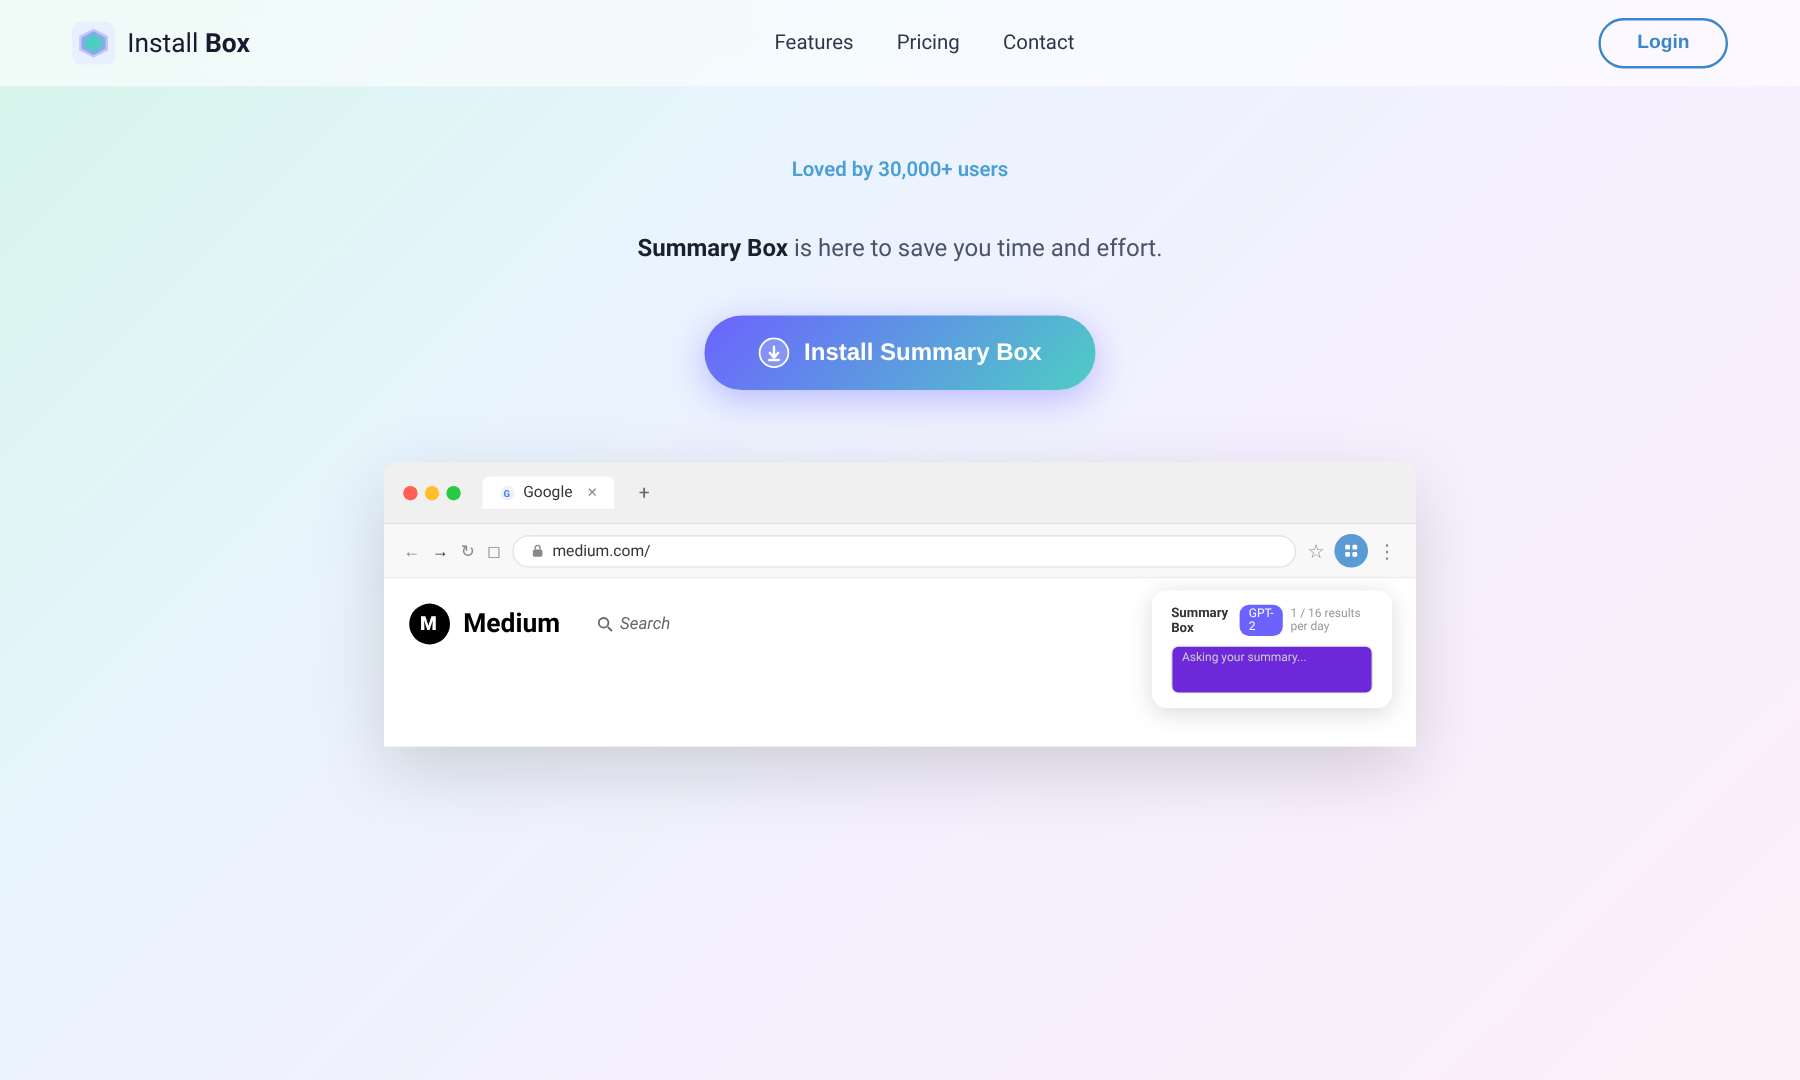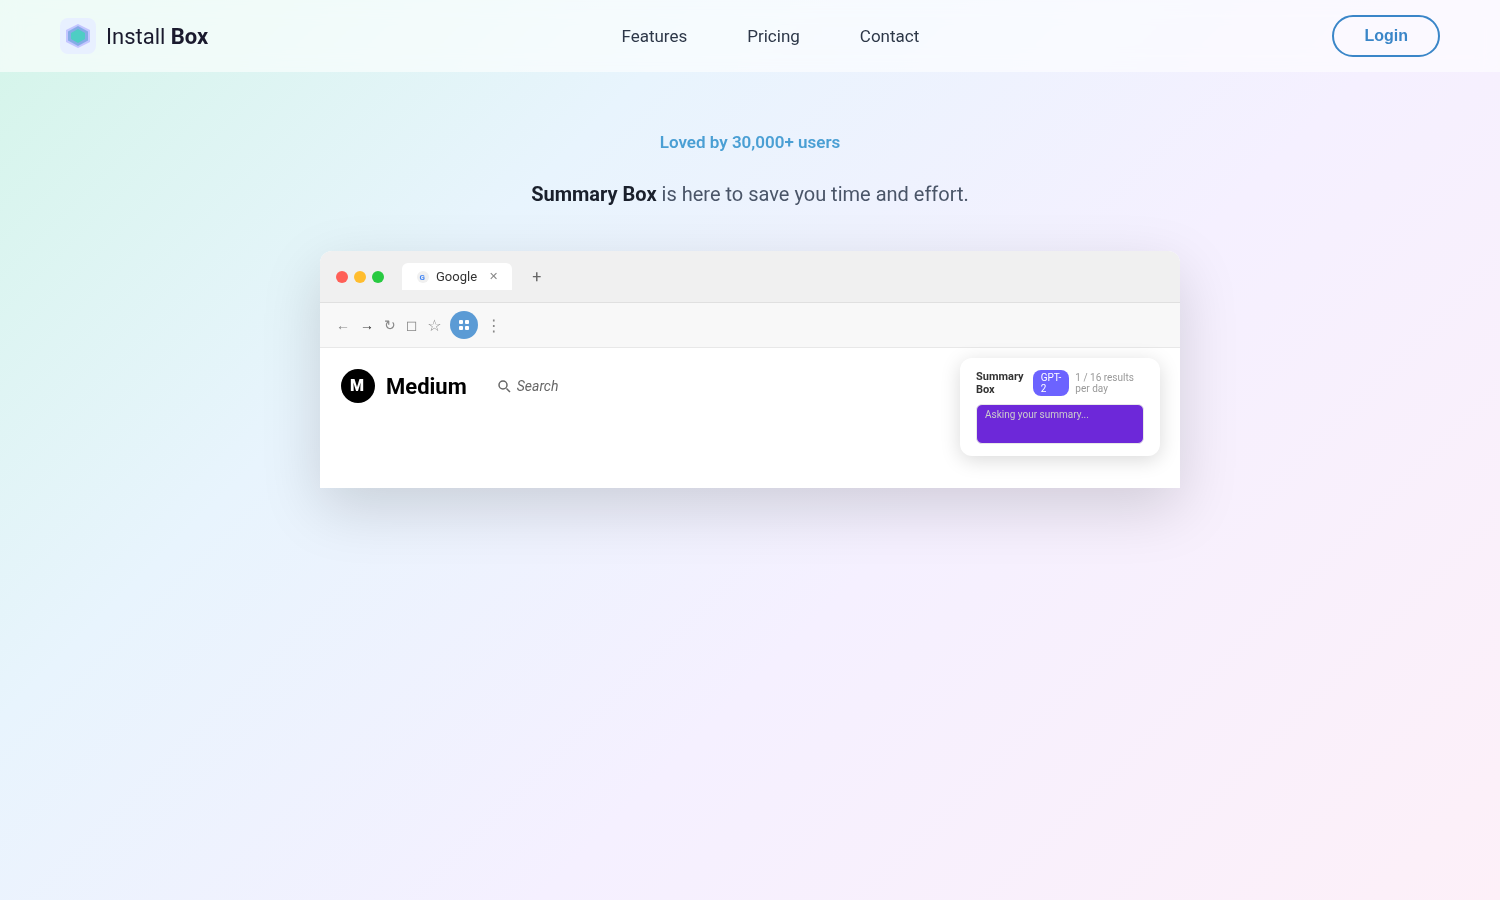--- a/index.html
+++ b/index.html
@@ -57,21 +57,21 @@
       font-weight: 400;
     }
 
     .logo-text strong {
       font-weight: 700;
     }
 
     .nav-links {
       display: flex;
       align-items: flex-end;
-      gap: 60px;
+      gap: 36px;
     }
 
     .nav-link {
       font-size: 17px;
       color: #2d3748;
       text-decoration: none;
       font-weight: 400;
       cursor: pointer;
     }
 
@@ -92,21 +92,21 @@
       z-index: 5;
       display: flex;
       flex-direction: column;
       align-items: center;
       padding-top: 60px;
     }
 
     .loved-by {
       font-size: 17px;
       color: #4a5568;
-      margin-bottom: 30px;
+      margin-bottom: 42px;
     }
 
     .loved-by span {
       color: #4a9fd4;
       font-weight: 600;
     }
 
     .hero-title {
       text-align: center;
       font-size: 82px;
@@ -371,20 +371,29 @@
 <section class="hero">
   <p class="loved-by">
     <span>Loved by </span><span style="color:#4a9fd4; font-weight:600;">30,000+</span><span> users</span>
   </p>
 
 
   <p class="hero-subtitle">
     <strong>Summary Box</strong><span> is here to save you time and effort.</span>
   </p>
 
+  <button class="install-btn">
+
+    <svg class="download-icon" viewBox="0 0 26 26" fill="none" xmlns="http://www.w3.org/2000/svg">
+      <circle cx="13" cy="13" r="12" stroke="white" stroke-width="1.5" fill="rgba(255,255,255,0.2)"></circle>
+      <path d="M13 8v8M9.5 13l3.5 4 3.5-4" stroke="white" stroke-width="2" stroke-linecap="round" stroke-linejoin="round"></path>
+      <line x1="9" y1="19" x2="17" y2="19" stroke="white" stroke-width="2" stroke-linecap="round"></line>
+    </svg>
+    <span>Install Summary Box</span>
+  </button>
 
   <div class="browser-mockup">
 
     <div class="browser-toolbar">
       <div class="browser-dots">
         <div class="dot dot-red"></div>
         <div class="dot dot-yellow"></div>
         <div class="dot dot-green"></div>
       </div>
 
@@ -400,20 +409,27 @@
 
       <div class="tab-new">+</div>
     </div>
 
     <div class="browser-nav">
       <span class="nav-arrow">←</span>
       <span class="nav-arrow active">→</span>
       <span class="nav-arrow">↻</span>
       <span class="nav-arrow">◻</span>
 
+      <div class="address-bar">
+        <svg width="12" height="12" viewBox="0 0 12 12">
+          <rect x="2" y="5" width="8" height="6" rx="1.5" fill="#888"></rect>
+          <path d="M4 5V3.5a2 2 0 114 0V5" stroke="#888" stroke-width="1.2" fill="none"></path>
+        </svg>
+        <span>medium.com/</span>
+      </div>
 
       <div class="nav-icons-right">
         <span style="font-size:16px; color:#888; cursor:pointer;">☆</span>
 
         <div class="nav-icon-circle">
           <svg width="14" height="14" viewBox="0 0 14 14" fill="none">
             <rect x="2" y="2" width="4" height="4" rx="1" fill="white"></rect>
             <rect x="8" y="2" width="4" height="4" rx="1" fill="white"></rect>
             <rect x="2" y="8" width="4" height="4" rx="1" fill="white"></rect>
             <rect x="8" y="8" width="4" height="4" rx="1" fill="white"></rect>

